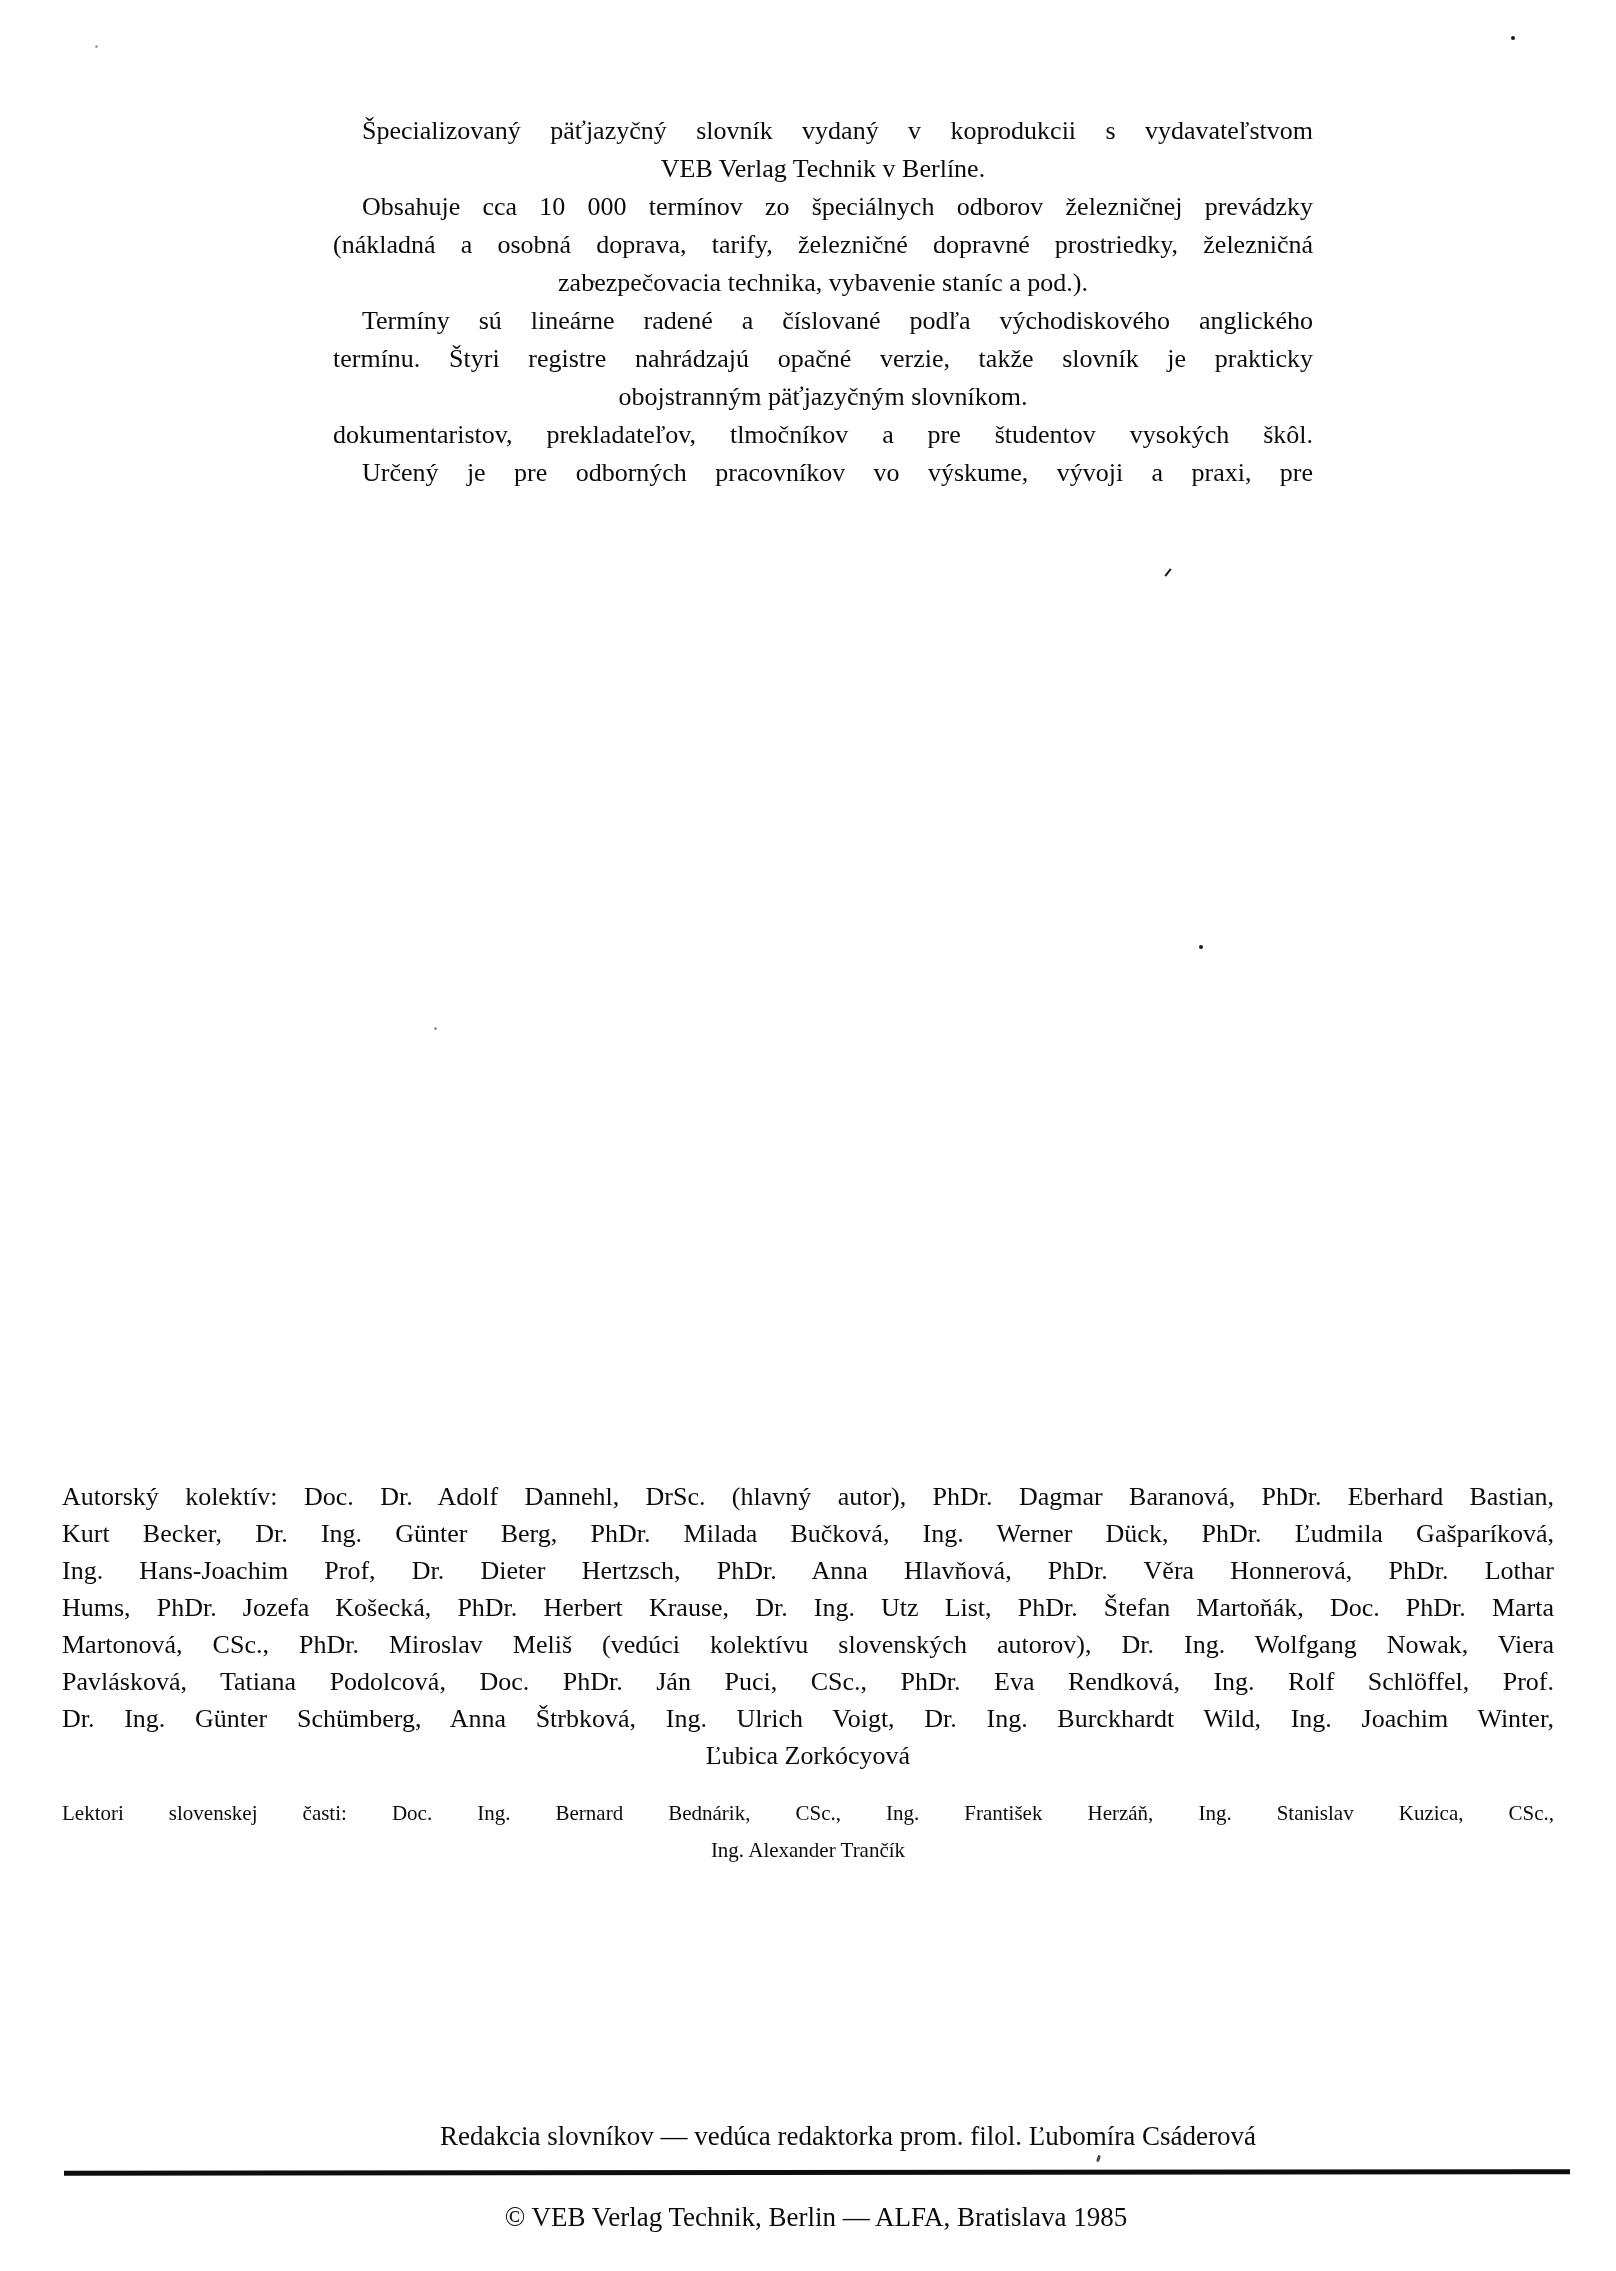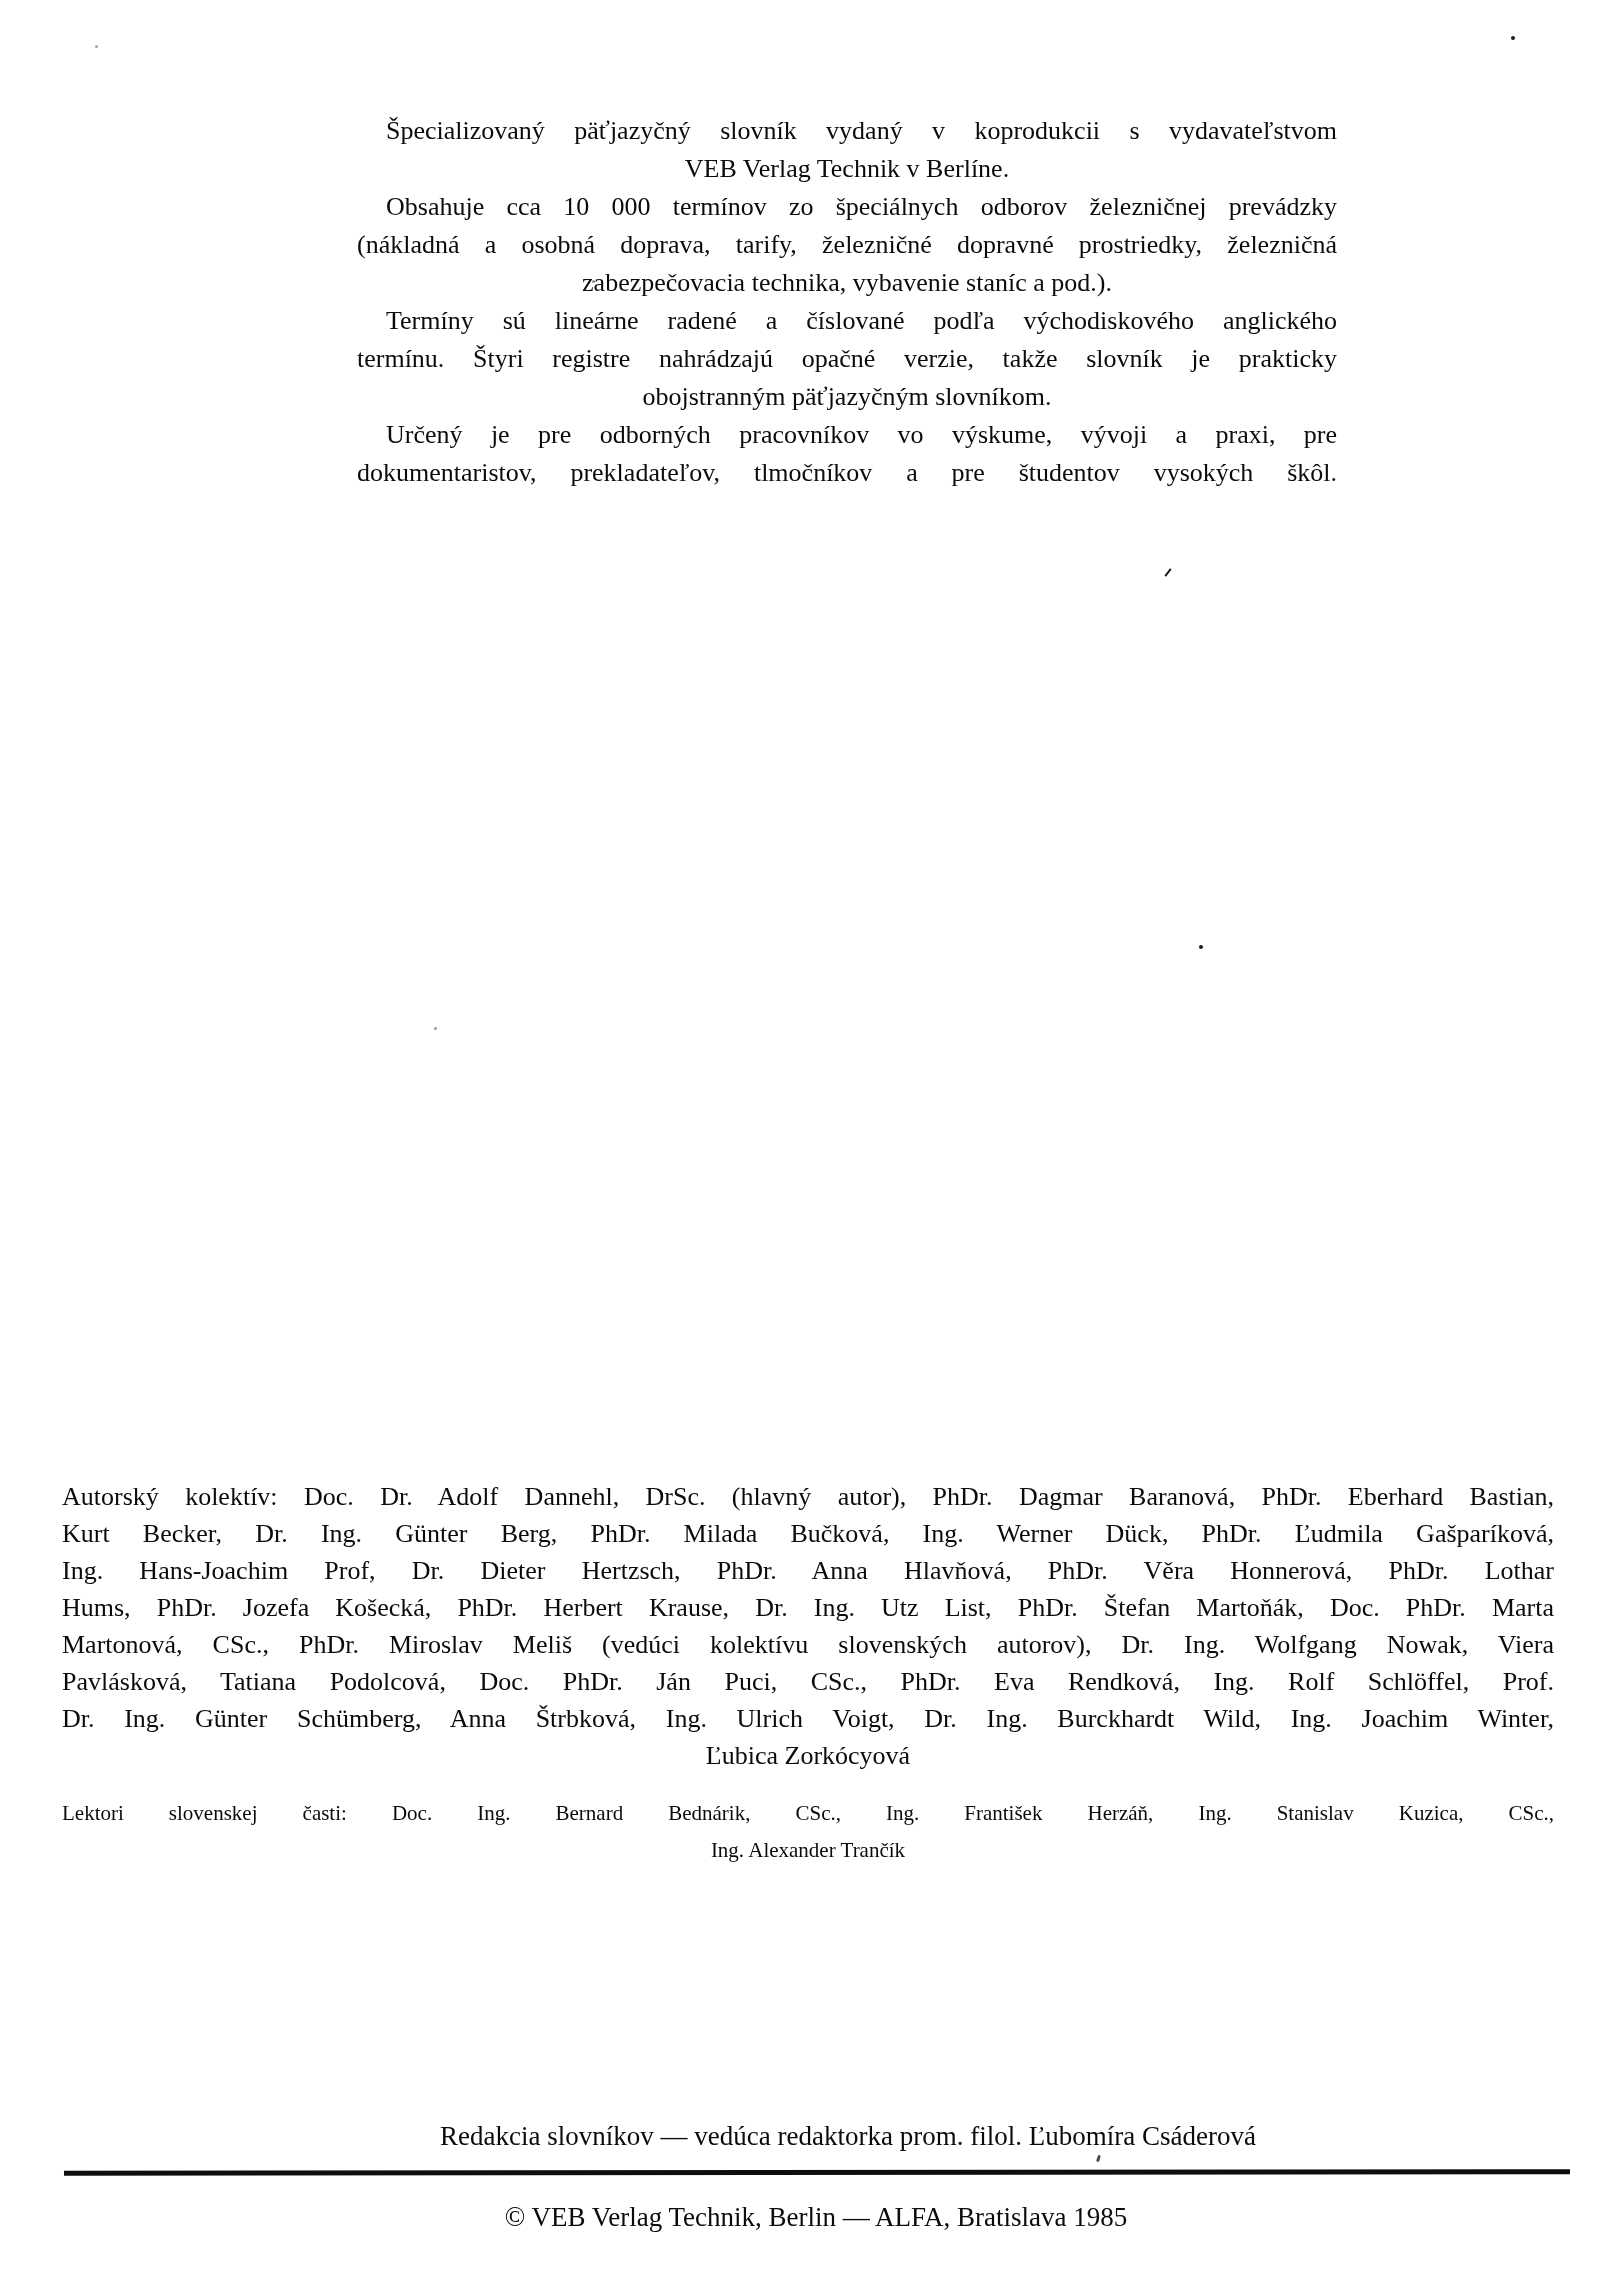--- a/index.html
+++ b/index.html
@@ -19,21 +19,20 @@
   .c { text-align: left; text-align-last: center; }
   .indent { text-indent: 29px; }
 
   .intro {
     position: absolute;
     left: 333px;
     top: 112px;
     width: 980px;
     font-size: 26px;
     line-height: 38px;
-    margin-left: 24px;
   }
   .authors {
     position: absolute;
     left: 62px;
     top: 1478px;
     width: 1492px;
     font-size: 26px;
     line-height: 37px;
   }
   .lektori {
@@ -88,22 +87,22 @@
 
   <section class="intro">
     <p class="line j indent">Špecializovaný päťjazyčný slovník vydaný v koprodukcii s vydavateľstvom</p>
     <p class="line c">VEB Verlag Technik v Berlíne.</p>
     <p class="line j indent">Obsahuje cca 10 000 termínov zo špeciálnych odborov železničnej prevádzky</p>
     <p class="line j">(nákladná a osobná doprava, tarify, železničné dopravné prostriedky, železničná</p>
     <p class="line c">zabezpečovacia technika, vybavenie staníc a pod.).</p>
     <p class="line j indent">Termíny sú lineárne radené a číslované podľa východiskového anglického</p>
     <p class="line j">termínu. Štyri registre nahrádzajú opačné verzie, takže slovník je prakticky</p>
     <p class="line c">obojstranným päťjazyčným slovníkom.</p>
+    <p class="line j">dokumentaristov, prekladateľov, tlmočníkov a pre študentov vysokých škôl.</p>
     <p class="line j indent">Určený je pre odborných pracovníkov vo výskume, vývoji a praxi, pre</p>
-    <p class="line j">dokumentaristov, prekladateľov, tlmočníkov a pre študentov vysokých škôl.</p>
   </section>
 
   <section class="authors">
     <p class="line j">Autorský kolektív: Doc. Dr. Adolf Dannehl, DrSc. (hlavný autor), PhDr. Dagmar Baranová, PhDr. Eberhard Bastian,</p>
     <p class="line j">Kurt Becker, Dr. Ing. Günter Berg, PhDr. Milada Bučková, Ing. Werner Dück, PhDr. Ľudmila Gašparíková,</p>
     <p class="line j">Ing. Hans-Joachim Prof, Dr. Dieter Hertzsch, PhDr. Anna Hlavňová, PhDr. Věra Honnerová, PhDr. Lothar</p>
     <p class="line j">Hums, PhDr. Jozefa Košecká, PhDr. Herbert Krause, Dr. Ing. Utz List, PhDr. Štefan Martoňák, Doc. PhDr. Marta</p>
     <p class="line j">Martonová, CSc., PhDr. Miroslav Meliš (vedúci kolektívu slovenských autorov), Dr. Ing. Wolfgang Nowak, Viera</p>
     <p class="line j">Pavlásková, Tatiana Podolcová, Doc. PhDr. Ján Puci, CSc., PhDr. Eva Rendková, Ing. Rolf Schlöffel, Prof.</p>
     <p class="line j">Dr. Ing. Günter Schümberg, Anna Štrbková, Ing. Ulrich Voigt, Dr. Ing. Burckhardt Wild, Ing. Joachim Winter,</p>

